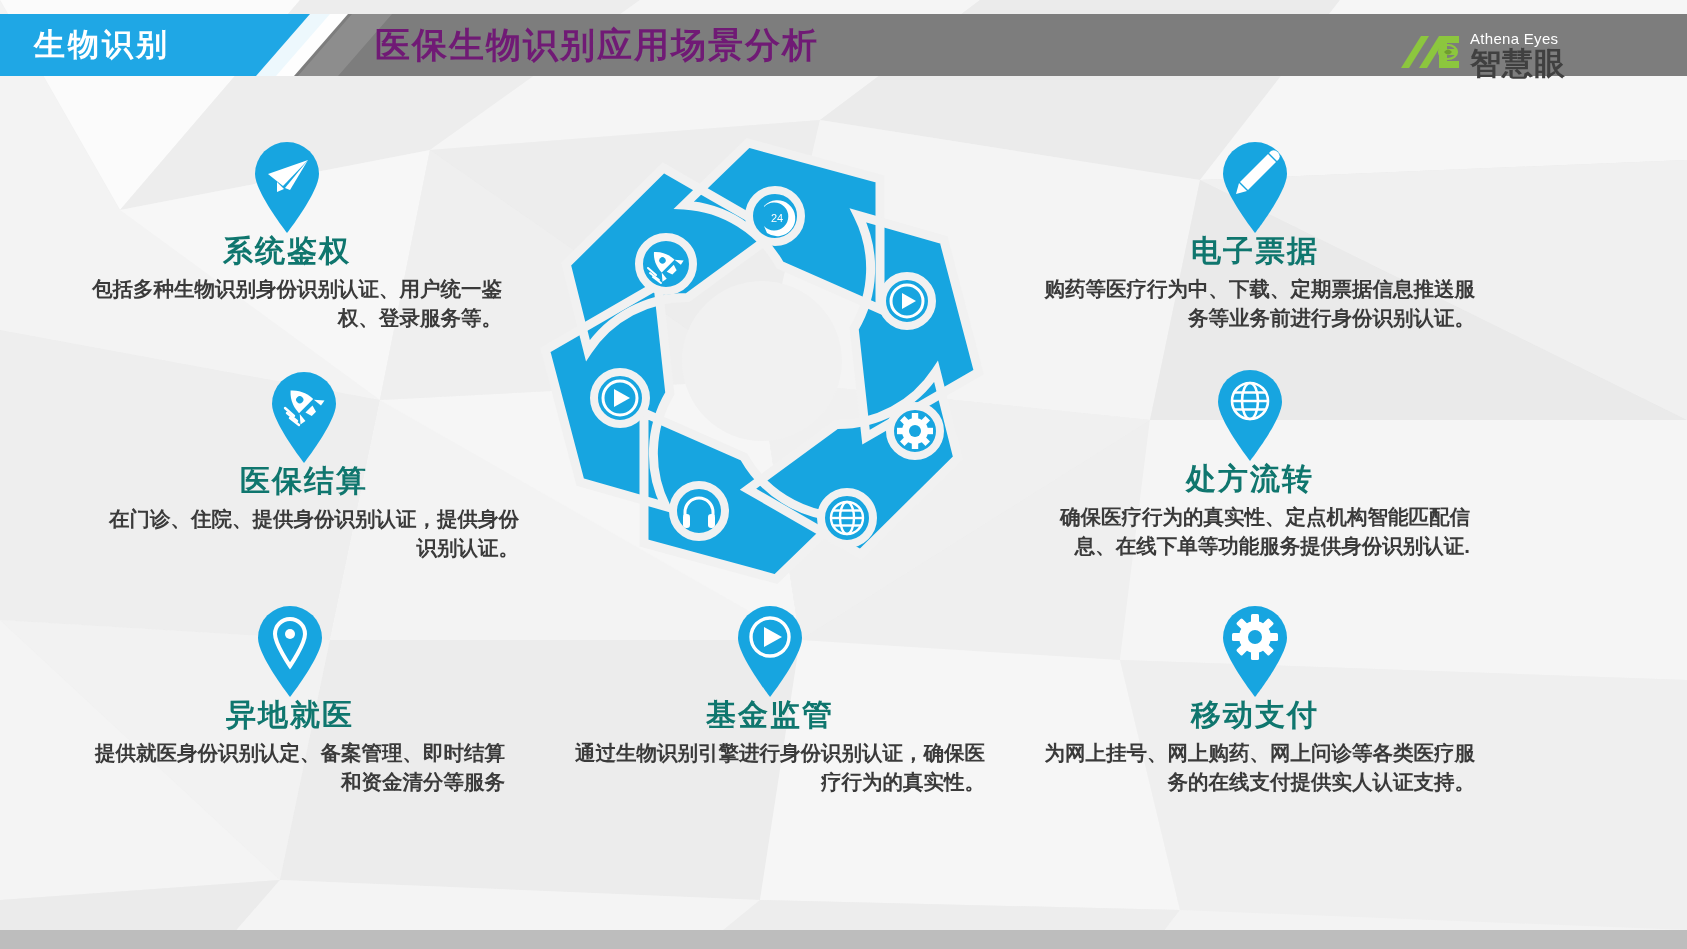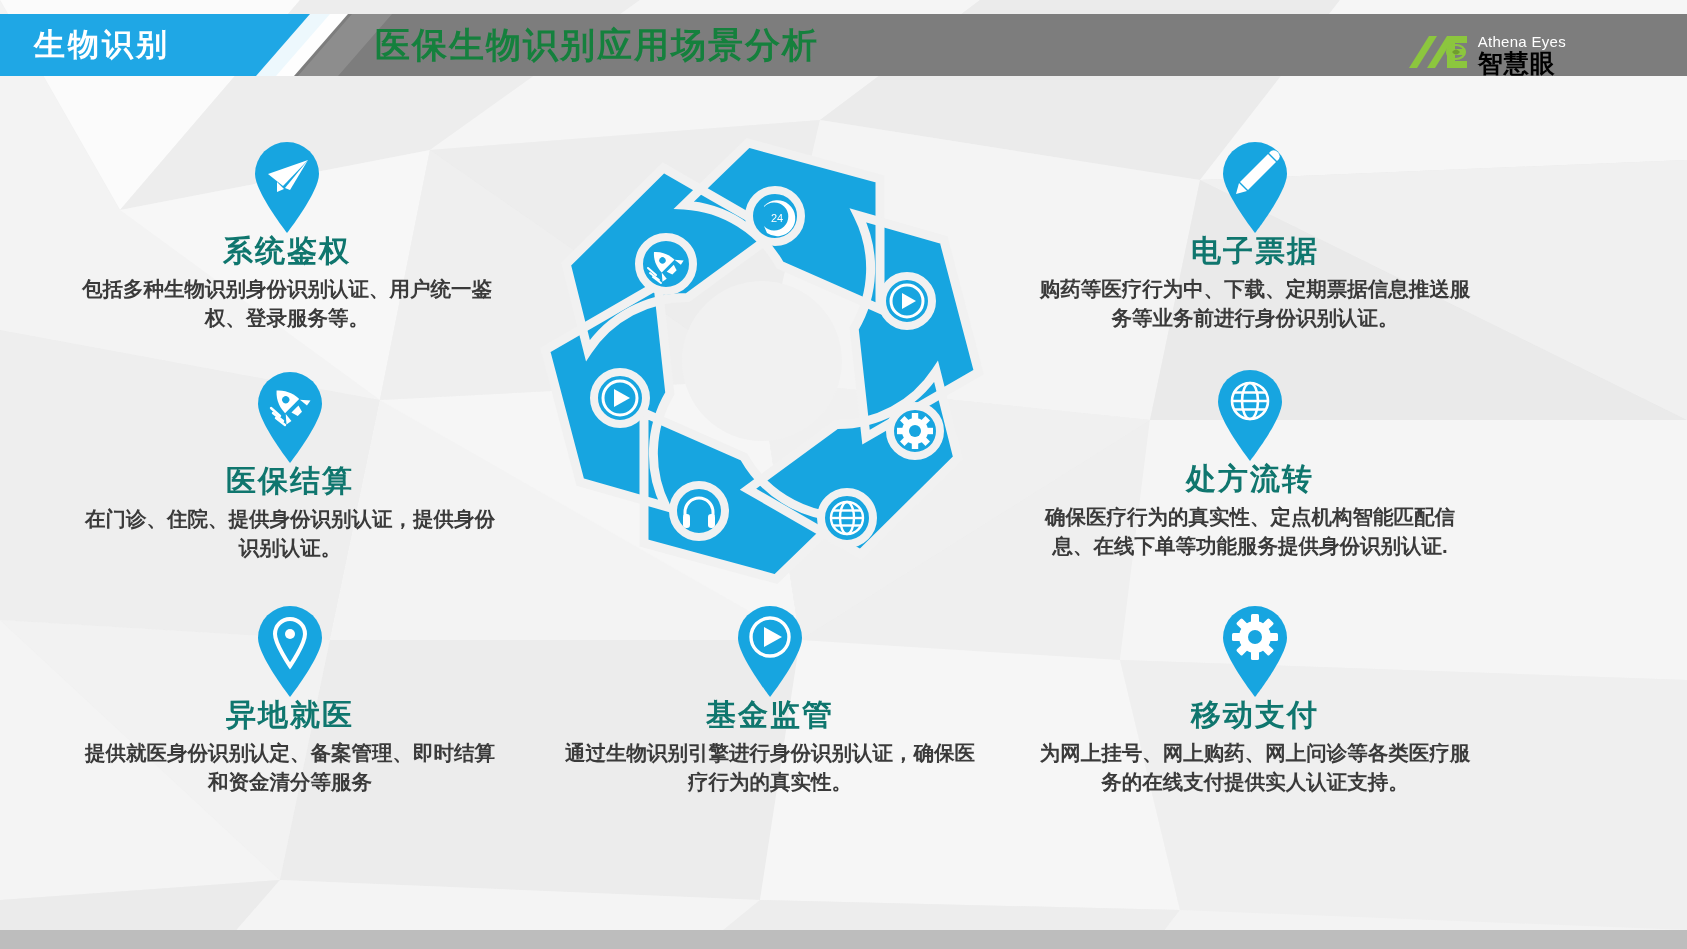--- a/index.html
+++ b/index.html
@@ -17,54 +17,55 @@
   
   #header{position:absolute;left:0;top:14px;width:1588px;height:62px;z-index:5;}
   #header svg{display:block;position:absolute;left:0;top:0;}
   .hdr-tag{
     position:absolute;left:34px;top:14px;width:215px;height:34px;
     color:#ffffff;font-size:31px;font-weight:bold;letter-spacing:3px;
     line-height:34px;
   }
   .hdr-title{
     position:absolute;left:375px;top:8px;
-    color:#15803d;font-size:35px;font-weight:bold;letter-spacing:2px;
+    color:#701a75;font-size:35px;font-weight:bold;letter-spacing:2px;
     line-height:46px;white-space:nowrap;
   }
   
   #logo{position:absolute;right:22px;top:18px;height:46px;display:flex;align-items:center;gap:9px;z-index:6;}
   #logo .mark{width:62px;height:40px;}
   #logo .words{display:flex;flex-direction:column;justify-content:flex-start;line-height:1;}
   #logo .en{color:#ffffff;font-size:15px;letter-spacing:.3px;margin-bottom:2px;}
-  #logo .cn{color:#000000;font-size:25px;font-weight:bold;letter-spacing:1px;}
+  #logo .cn{color:#404040;font-size:31px;font-weight:bold;letter-spacing:1px;}
 
   
   #wheel{position:absolute;left:527px;top:126px;width:470px;height:470px;z-index:3;}
   #wheel svg{display:block;}
 
   
   .item{position:absolute;z-index:4;text-align:center;}
   .pin{margin:0 auto;width:74px;height:94px;position:relative;}
   .pin svg{display:block;}
   .item .ttl{
     color:#0f766e;font-size:30px;font-weight:bold;letter-spacing:2px;
     margin-top:-2px;line-height:38px;white-space:nowrap;
   }
   .item .desc{
     color:#3a3a3a;font-size:20.5px;font-weight:bold;line-height:29px;
     margin-top:4px;
+    text-align:right;
   }
 
   
   .col-left   {width:430px;}
   .col-right  {width:440px;}
   .col-mid    {width:430px;}
 
   #it-sysauth   {left:72px;  top:140px;}
-  #it-settle    {left:75px;  top:370px;}
+  #it-settle    {left:89px;  top:370px;}
   #it-remote    {left:75px;  top:604px;}
 
   #it-einvoice  {left:1035px;top:140px;}
   #it-rx        {left:1030px;top:368px;}
   #it-pay       {left:1035px;top:604px;}
 
   #it-fund      {left:555px; top:604px;}
 </style>
 </head>
 <body>

